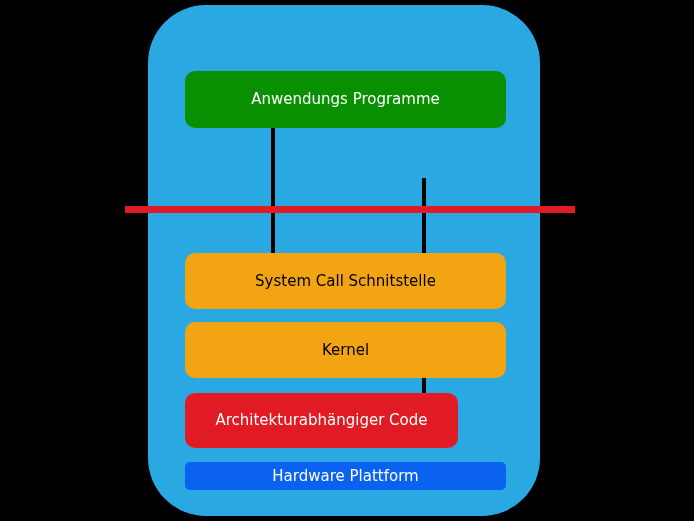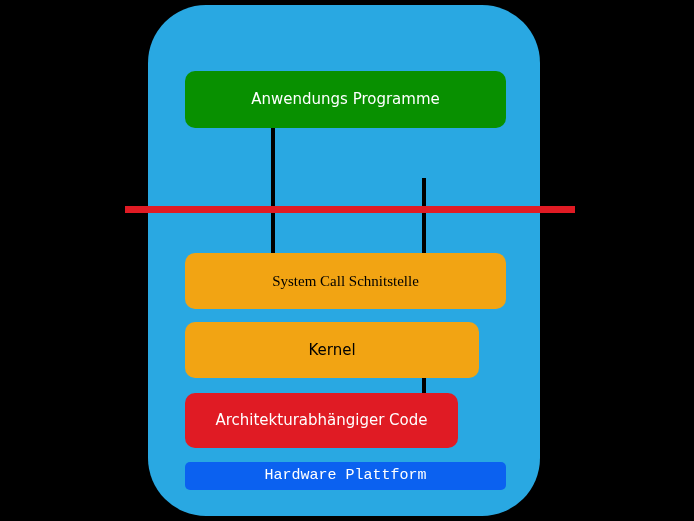--- a/index.html
+++ b/index.html
@@ -44,21 +44,21 @@
     justify-content: center;
     text-align: center;
     font-size: 15px;
     line-height: 1.35;
     border-radius: 10px;
     padding: 0 8px;
   }
   .box.apps     { left: 185px; top: 42px;  width: 321px; height: 57px; margin-top: 29px; }
   .box.glibc    { left: 345px; top: 122px; width: 161px; height: 58px; }
   .box.syscall  { left: 185px; top: 253px; width: 321px; height: 56px; }
-  .box.kernel   { left: 185px; top: 322px; width: 294px; height: 56px; }
+  .box.kernel   { left: 185px; top: 322px; width: 321px; height: 56px; }
   .box.arch     { left: 185px; top: 393px; width: 273px; height: 55px; }
   .box.hardware { left: 185px; top: 462px; width: 321px; height: 28px; border-radius: 5px; }
 </style>
 </head>
 <body>
 
 <div id="screen">
 
   <div class="container-rect" style="background-color: rgb(41, 168, 226);"></div>
 
@@ -69,28 +69,28 @@
   <div class="connector kernel-arch" style="background-color: rgb(0, 0, 0);"></div>
 
   <div class="boundary-line" style="background-color: rgb(224, 27, 36);"></div>
 
   <div class="box apps" style="background-color: rgb(8, 144, 0);">
     <span style="color: rgb(255, 255, 255);">Anwendungs Programme</span>
   </div>
 
 
   <div class="box syscall" style="background-color: rgb(242, 164, 19);">
-    <span style="color: rgb(0, 0, 0); font-family: Liberation Serif, serif;">System Call Schnitstelle</span>
+    <span style="color: rgb(0, 0, 0);">System Call Schnitstelle</span>
   </div>
 
   <div class="box kernel" style="background-color: rgb(242, 164, 19);">
     <span style="color: rgb(0, 0, 0);">Kernel</span>
   </div>
 
   <div class="box arch" style="background-color: rgb(224, 27, 36);">
     <span style="color: rgb(255, 255, 255);">Architekturabhängiger Code</span>
   </div>
 
-  <div class="box hardware" style="background-color: rgb(11, 97, 240); font-family: Liberation Mono, monospace;">
+  <div class="box hardware" style="background-color: rgb(11, 97, 240);">
     <span style="color: rgb(255, 255, 255);">Hardware Plattform</span>
   </div>
 
 </div>
 
 </body></html>

